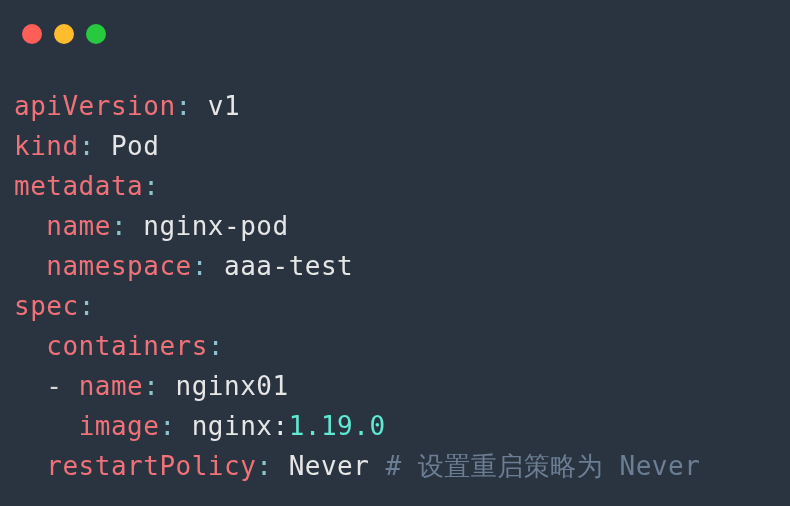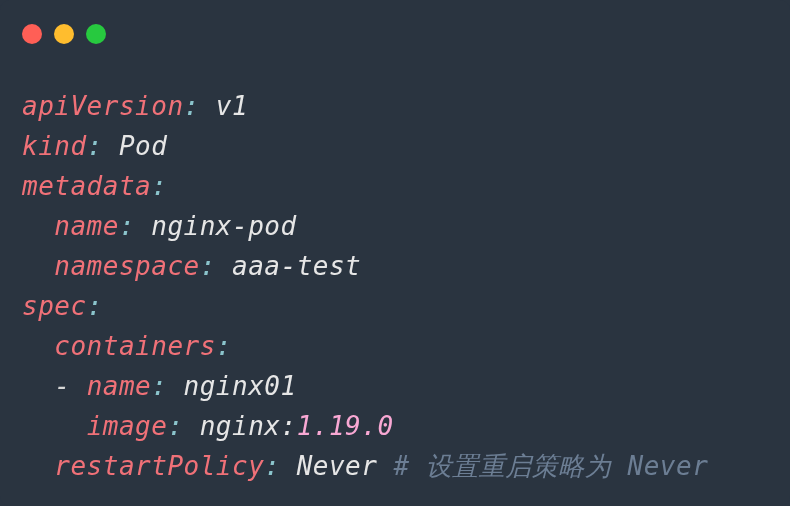--- a/index.html
+++ b/index.html
@@ -26,33 +26,32 @@
     height: 56px;
     box-sizing: border-box;
   }
   .dot {
     width: 20px;
     height: 20px;
     border-radius: 50%;
     display: inline-block;
   }
   .code {
-    padding: 30px 22px 0 22px;
+    padding: 30px 22px 0 14px;
     font-size: 26px;
     line-height: 40px;
     white-space: pre;
     font-weight: 500;
     letter-spacing: 0.5px;
-    font-style: italic;
   }
   .k   { color: #f07178; } 
   .p   { color: #8bc4cc; } 
   .s   { color: #e6e6e6; } 
   .d   { color: #d7d7d7; } 
-  .n   { color: #f9a8d4; } 
+  .n   { color: #5eead4; } 
   .c   { color: #6c7e94; text-align: center; } 
 </style>
 </head>
 <body>
 
 <div class="window">
   <div class="titlebar">
     <span class="dot" style="background: rgb(255, 95, 86);"></span>
     <span class="dot" style="background: rgb(255, 189, 46);"></span>
     <span class="dot" style="background: rgb(39, 201, 63);"></span>

